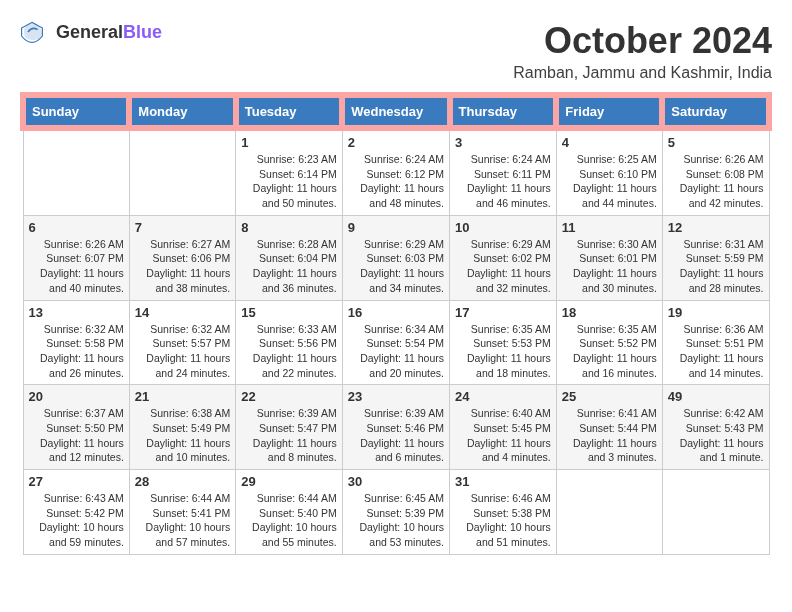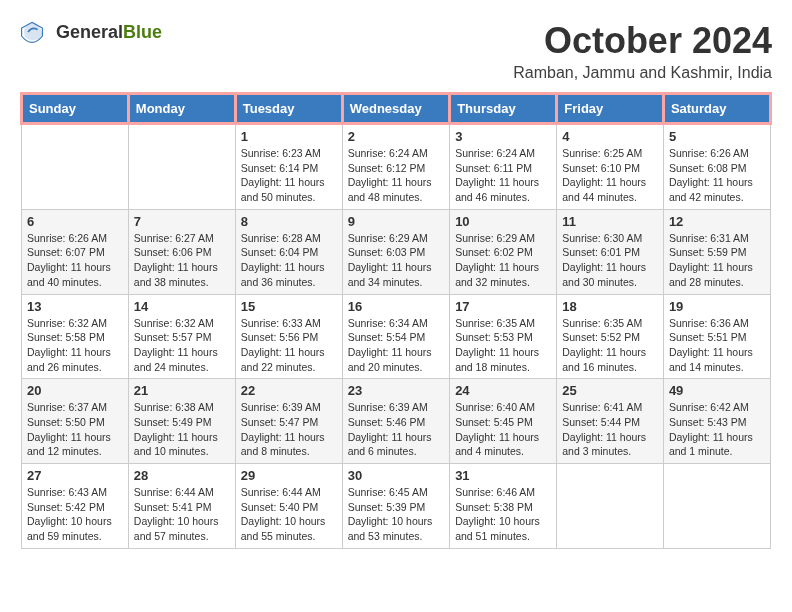--- a/index.html
+++ b/index.html
@@ -23,21 +23,21 @@
     }
     .logo-text-general {
       font-size: 18px;
       font-weight: bold;
       color: #333;
       margin-left: 8px;
     }
     .logo-text-blue {
       font-size: 18px;
       font-weight: bold;
-      color: #4d7c0f;
+      color: #8b5cf6;
     }
     .logo-icon {
       width: 24px;
       height: 24px;
     }
     .title-block {
       text-align: right;
     }
     .month-title {
       font-size: 36px;
@@ -54,21 +54,21 @@
       border-collapse: collapse;
       font-size: 11px;
     }
     .calendar-table th {
       background-color: #3a7abf;
       color: white;
       text-align: left;
       padding: 6px 6px;
       font-size: 13px;
       font-weight: bold;
-      border: 3px solid #fca5a5;
+      border: 6px solid #fca5a5;
     }
     .calendar-table td {
       border: 1px solid #ccc;
       vertical-align: top;
       padding: 4px 5px;
       width: 108px;
       min-height: 80px;
       background: #fff;
     }
     .calendar-table tr:nth-child(even) td {
@@ -78,20 +78,21 @@
       font-size: 13px;
       font-weight: bold;
       color: #333;
       display: block;
       margin-bottom: 2px;
     }
     .cell-info {
       font-size: 10.5px;
       color: #333;
       line-height: 1.4;
+      text-align: right;
     }
     .empty-cell {
       background: #f9f9f9;
     }
   </style>
 </head>
 <body>
 
 <div class="header">
   <div class="logo">

